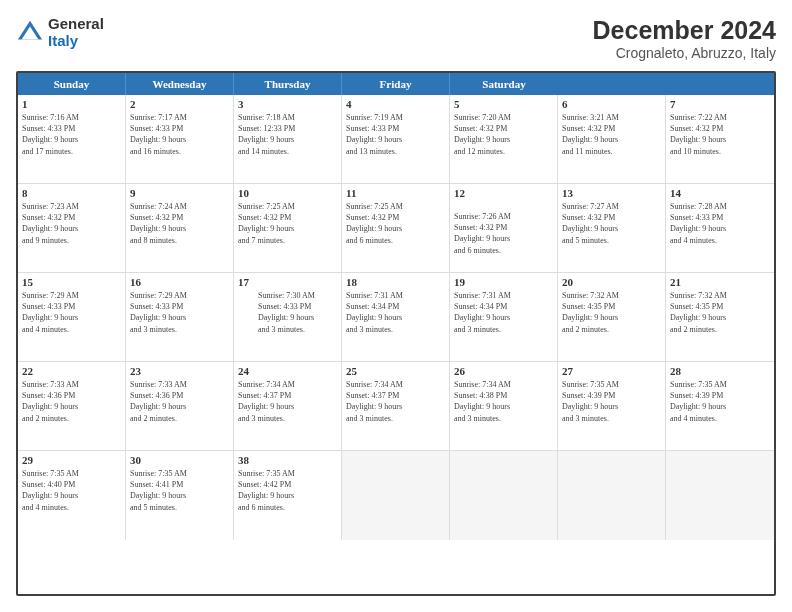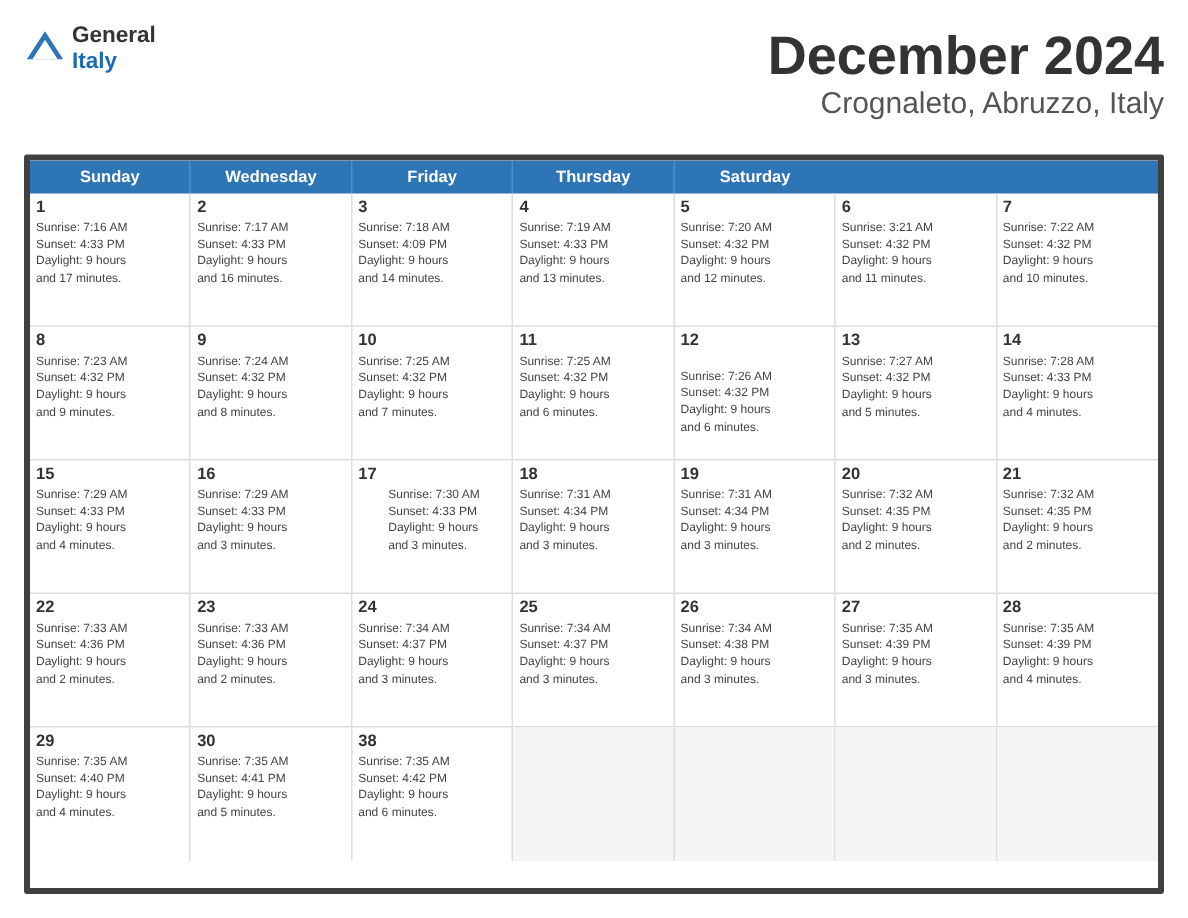--- a/index.html
+++ b/index.html
@@ -14,21 +14,21 @@
       width: 792px;
       height: 612px;
       padding: 16px;
       display: flex;
       flex-direction: column;
     }
     .header {
       display: flex;
       justify-content: space-between;
       align-items: flex-start;
-      margin-bottom: 22px;
+      margin-bottom: 10px;
     }
     .logo {
       display: flex;
       align-items: center;
       gap: 4px;
     }
     .logo-text {
       display: flex;
       flex-direction: column;
       line-height: 1.1;
@@ -44,33 +44,34 @@
       color: #1a6db5;
     }
     .logo-icon {
       width: 28px;
       height: 28px;
     }
     .title-section {
       text-align: right;
     }
     .month-title {
-      font-size: 36px;
+      font-size: 25px;
       font-weight: bold;
       color: #333;
     }
     .subtitle {
-      font-size: 20px;
+      font-size: 14px;
       color: #555;
     }
     .calendar {
       flex: 1;
-      border: 4px solid #404040;
+      border: 2px solid #404040;
       border-radius: 2px;
       overflow: hidden;
+      font-family: Liberation Serif, serif;
     }
     .cal-header {
       display: grid;
       grid-template-columns: repeat(7, 1fr);
       background: #2e75b6;
     }
     .cal-header-cell {
       color: #fff;
       font-size: 11px;
       font-weight: bold;
@@ -137,22 +138,22 @@
     <div class="title-section">
       <div class="month-title">December 2024</div>
       <div class="subtitle">Crognaleto, Abruzzo, Italy</div>
     </div>
   </div>
 
   <div class="calendar">
     <div class="cal-header" id="cal-header">
         <div class="cal-header-cell">Sunday</div>
         <div class="cal-header-cell">Wednesday</div>
+        <div class="cal-header-cell">Thursday</div>
         <div class="cal-header-cell">Friday</div>
-        <div class="cal-header-cell">Thursday</div>
         <div class="cal-header-cell">Saturday</div>
       </div>
     <div class="cal-body" id="cal-body">
         <div class="cal-row">
           <div class="cal-cell">
             <div class="day-number">1</div>
             <div class="day-info" style="white-space: pre-line;">Sunrise: 7:16 AM
 Sunset: 4:33 PM
 Daylight: 9 hours
 and 17 minutes.</div>
@@ -160,21 +161,21 @@
           <div class="cal-cell">
             <div class="day-number">2</div>
             <div class="day-info" style="white-space: pre-line;">Sunrise: 7:17 AM
 Sunset: 4:33 PM
 Daylight: 9 hours
 and 16 minutes.</div>
           </div>
           <div class="cal-cell">
             <div class="day-number">3</div>
             <div class="day-info" style="white-space: pre-line;">Sunrise: 7:18 AM
-Sunset: 4:09 PM
+Sunset: 12:33 PM
 Daylight: 9 hours
 and 14 minutes.</div>
           </div>
           <div class="cal-cell">
             <div class="day-number">4</div>
             <div class="day-info" style="white-space: pre-line;">Sunrise: 7:19 AM
 Sunset: 4:33 PM
 Daylight: 9 hours
 and 13 minutes.</div>
           </div>

